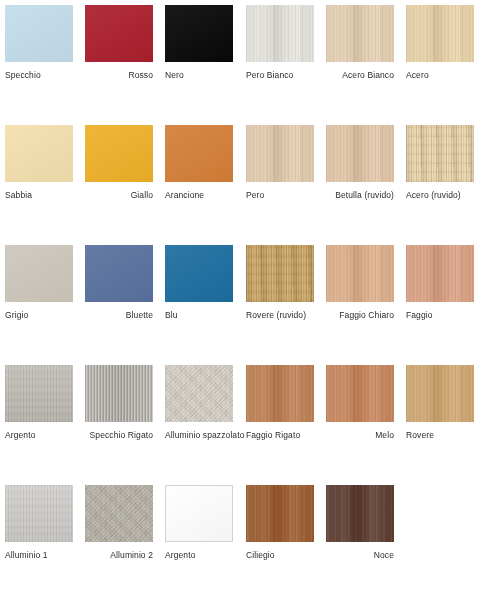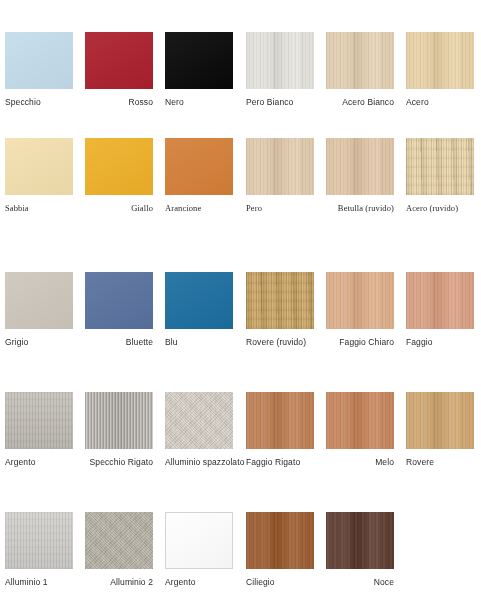--- a/index.html
+++ b/index.html
@@ -20,21 +20,20 @@
     position: relative;
     width: 481px;
     height: 600px;
   }
 
   .swatch-row {
     position: absolute;
     left: 0;
     width: 481px;
     height: 120px;
-    margin-top: 27px;
   }
 
   .swatch-group {
     position: absolute;
     top: 0;
     height: 120px;
   }
   .group-left  { left: 5px; }
   .group-right { left: 246px; }
 
@@ -115,21 +114,21 @@
           <div class="swatch-label">Acero Bianco</div>
         </div>
         <div class="swatch-cell c2">
           <div class="swatch-chip" style="background: rgb(236, 212, 168);">
             <div class="grain" style="background-image: repeating-linear-gradient(90deg, rgba(0, 0, 0, 0.06) 0px, rgba(0, 0, 0, 0.06) 1px, rgba(255, 255, 255, 0.05) 1px, rgba(255, 255, 255, 0.05) 3px, rgba(0, 0, 0, 0.03) 3px, rgba(0, 0, 0, 0.03) 4px, rgba(255, 255, 255, 0) 4px, rgba(255, 255, 255, 0) 7px), repeating-linear-gradient(90deg, rgba(0, 0, 0, 0.05) 0px, rgba(0, 0, 0, 0) 11px, rgba(255, 255, 255, 0.07) 19px, rgba(0, 0, 0, 0) 27px), linear-gradient(90deg, rgba(255, 255, 255, 0.1), rgba(0, 0, 0, 0.05) 45%, rgba(255, 255, 255, 0.08) 80%, rgba(0, 0, 0, 0.04));"></div>
           </div>
           <div class="swatch-label">Acero</div>
         </div>
       </div>
     </div>
-    <div class="swatch-row" style="top: 111px; font-family: Liberation Serif, serif;">
+    <div class="swatch-row" style="top: 125px;">
       <div class="swatch-group group-left">
         <div class="swatch-cell c0">
           <div class="swatch-chip" style="background: rgb(243, 223, 174);">
             <div class="grain" style="background-image: linear-gradient(150deg, rgba(255, 255, 255, 0.07), rgba(0, 0, 0, 0.04));"></div>
           </div>
           <div class="swatch-label">Sabbia</div>
         </div>
         <div class="swatch-cell c1">
           <div class="swatch-chip" style="background: rgb(238, 176, 40);">
             <div class="grain" style="background-image: linear-gradient(150deg, rgba(255, 255, 255, 0.07), rgba(0, 0, 0, 0.04));"></div>

